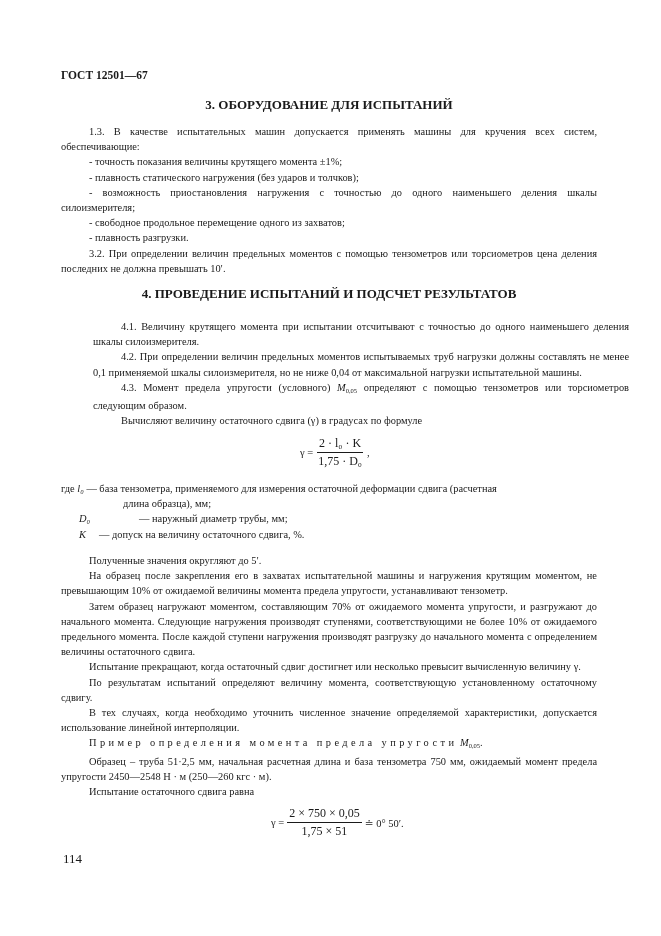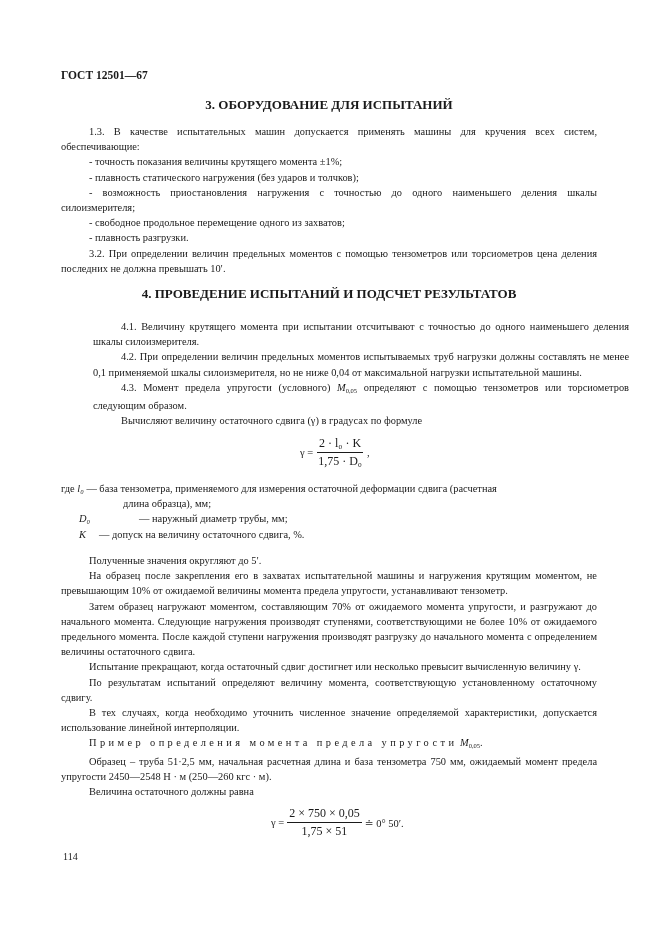--- a/index.html
+++ b/index.html
@@ -14,21 +14,21 @@
   .sub { font-size: 6.5px; vertical-align: -2px; }
   i.m { font-style: italic; }
   .formula { position: absolute; display: flex; align-items: center; font-size: 10.5px; }
   .frac { display: inline-flex; flex-direction: column; align-items: center; margin: 0 3px; font-size: 12px; }
   .frac .num { padding: 0 2px 1px; border-bottom: 1px solid #1a1a1a; }
   .frac .den { padding: 1px 2px 0; }
   .defs { position: absolute; left: 61px; width: 560px; font-size: 10.4px; line-height: 15.2px; }
   .defs .row { display: flex; }
   .defs .hang { padding-left: 62px; }
   .spaced { letter-spacing: 3.4px; }
-  .pagenum { position: absolute; left: 63px; top: 851px; font-size: 10px; }
+  .pagenum { position: absolute; left: 63px; top: 851px; font-size: 13px; }
 </style>
 </head>
 <body>
 
 <div class="page">
 
   <div class="header">ГОСТ 12501—67</div>
 
   <div class="sec-title" style="top:97px;">3. ОБОРУДОВАНИЕ ДЛЯ ИСПЫТАНИЙ</div>
 
@@ -77,21 +77,21 @@
 
   <div class="body-text" style="top:542px;margin-top:11px;">
     <p class="p">Полученные значения округляют до 5′.</p>
     <p class="p">На образец после закрепления его в захватах испытательной машины и нагружения крутящим моментом, не превышающим 10% от ожидаемой величины момента предела упругости, устанавливают тензометр.</p>
     <p class="p">Затем образец нагружают моментом, составляющим 70% от ожидаемого момента упругости, и разгружают до начального момента. Следующие нагружения производят ступенями, соответствующими не более 10% от ожидаемого предельного момента. После каждой ступени нагружения производят разгрузку до начального момента с определением величины остаточного сдвига.</p>
     <p class="p">Испытание прекращают, когда остаточный сдвиг достигнет или несколько превысит вычисленную величину γ.</p>
     <p class="p">По результатам испытаний определяют величину момента, соответствующую установленному остаточному сдвигу.</p>
     <p class="p">В тех случаях, когда необходимо уточнить численное значение определяемой характеристики, допускается использование линейной интерполяции.</p>
     <p class="p"><span class="spaced">Пример определения момента предела упругости</span> <i class="m">M</i><span class="sub">0,05</span>.</p>
     <p class="p">Образец – труба 51·2,5 мм, начальная расчетная длина и база тензометра 750 мм, ожидаемый момент предела упругости 2450—2548 Н · м (250—260 кгс · м).</p>
-    <p class="p">Величина остаточного должны равна</p>
+    <p class="p">Испытание остаточного сдвига равна</p>
   </div>
 
   <div class="formula" style="left:271px; top:806px;">
     <span>γ =</span>
     <span class="frac">
       <span class="num">2 × 750 × 0,05</span>
       <span class="den">1,75 × 51</span>
     </span>
     <span>≐ 0° 50′.</span>
   </div>

